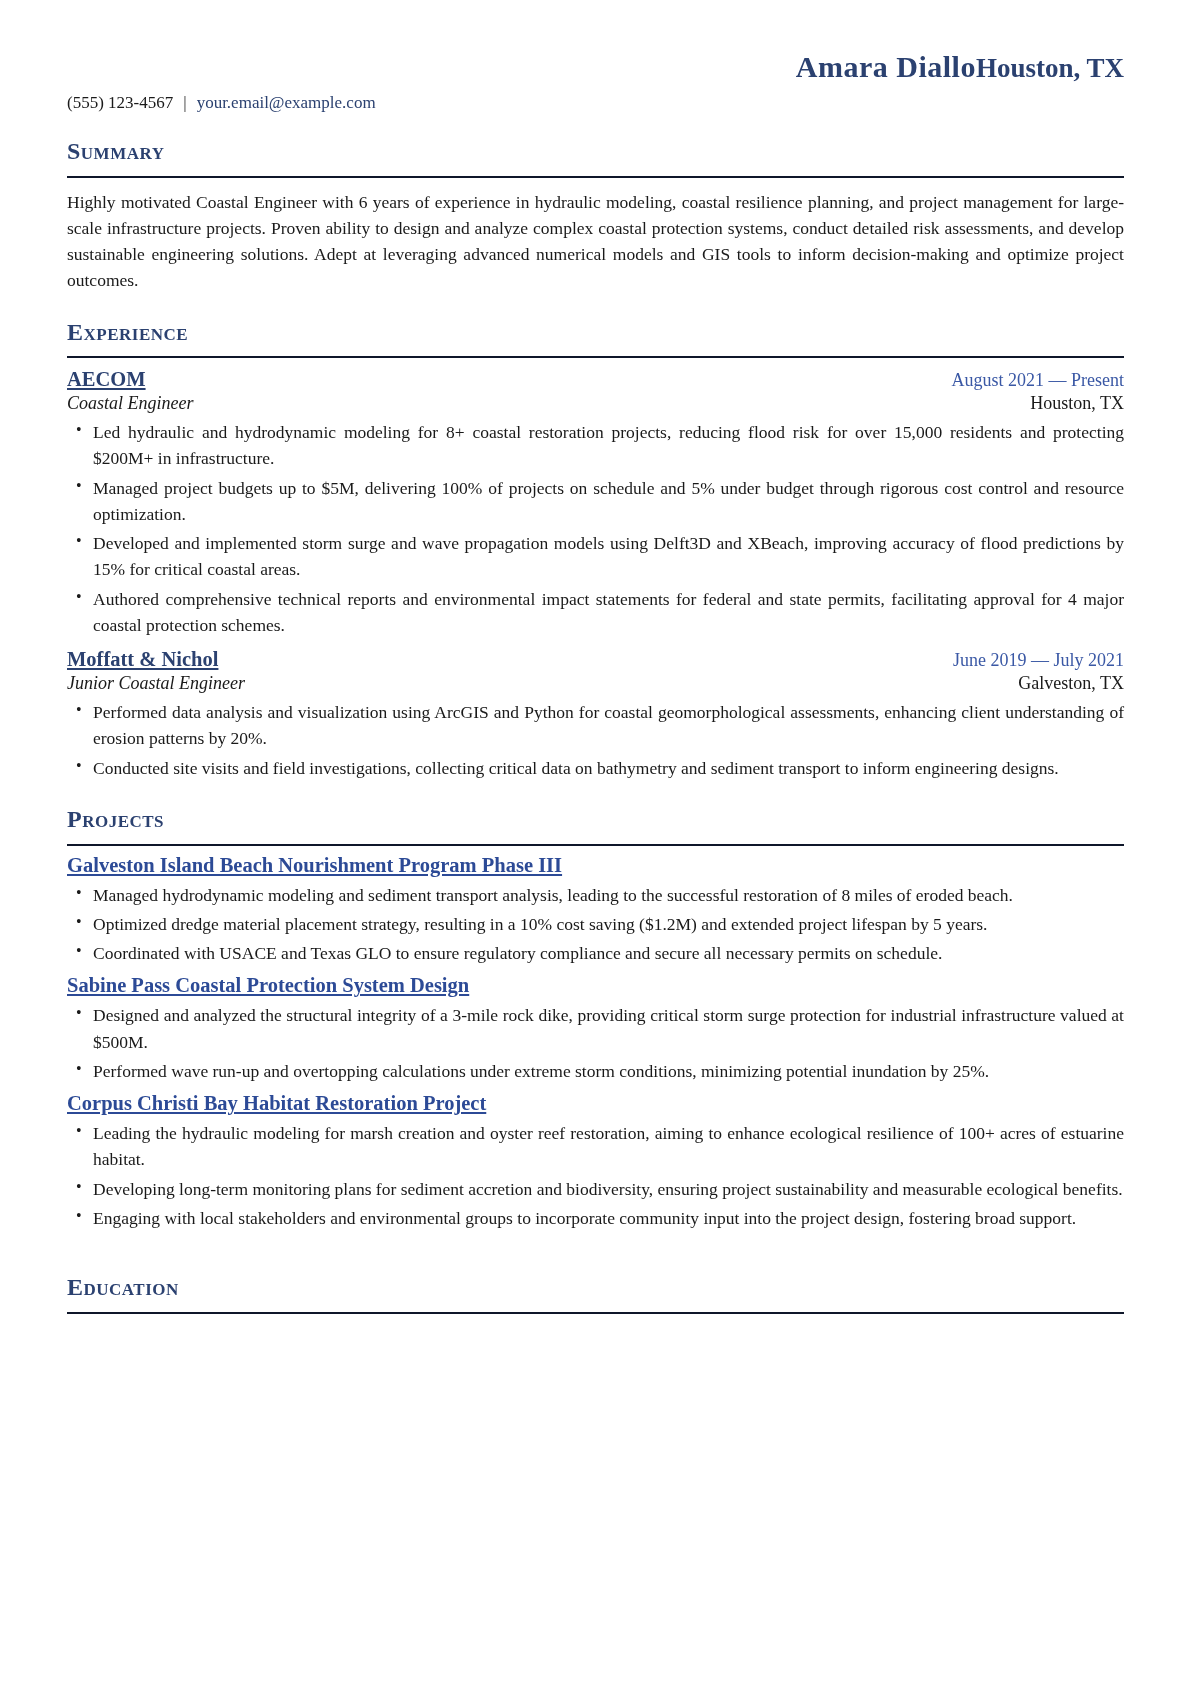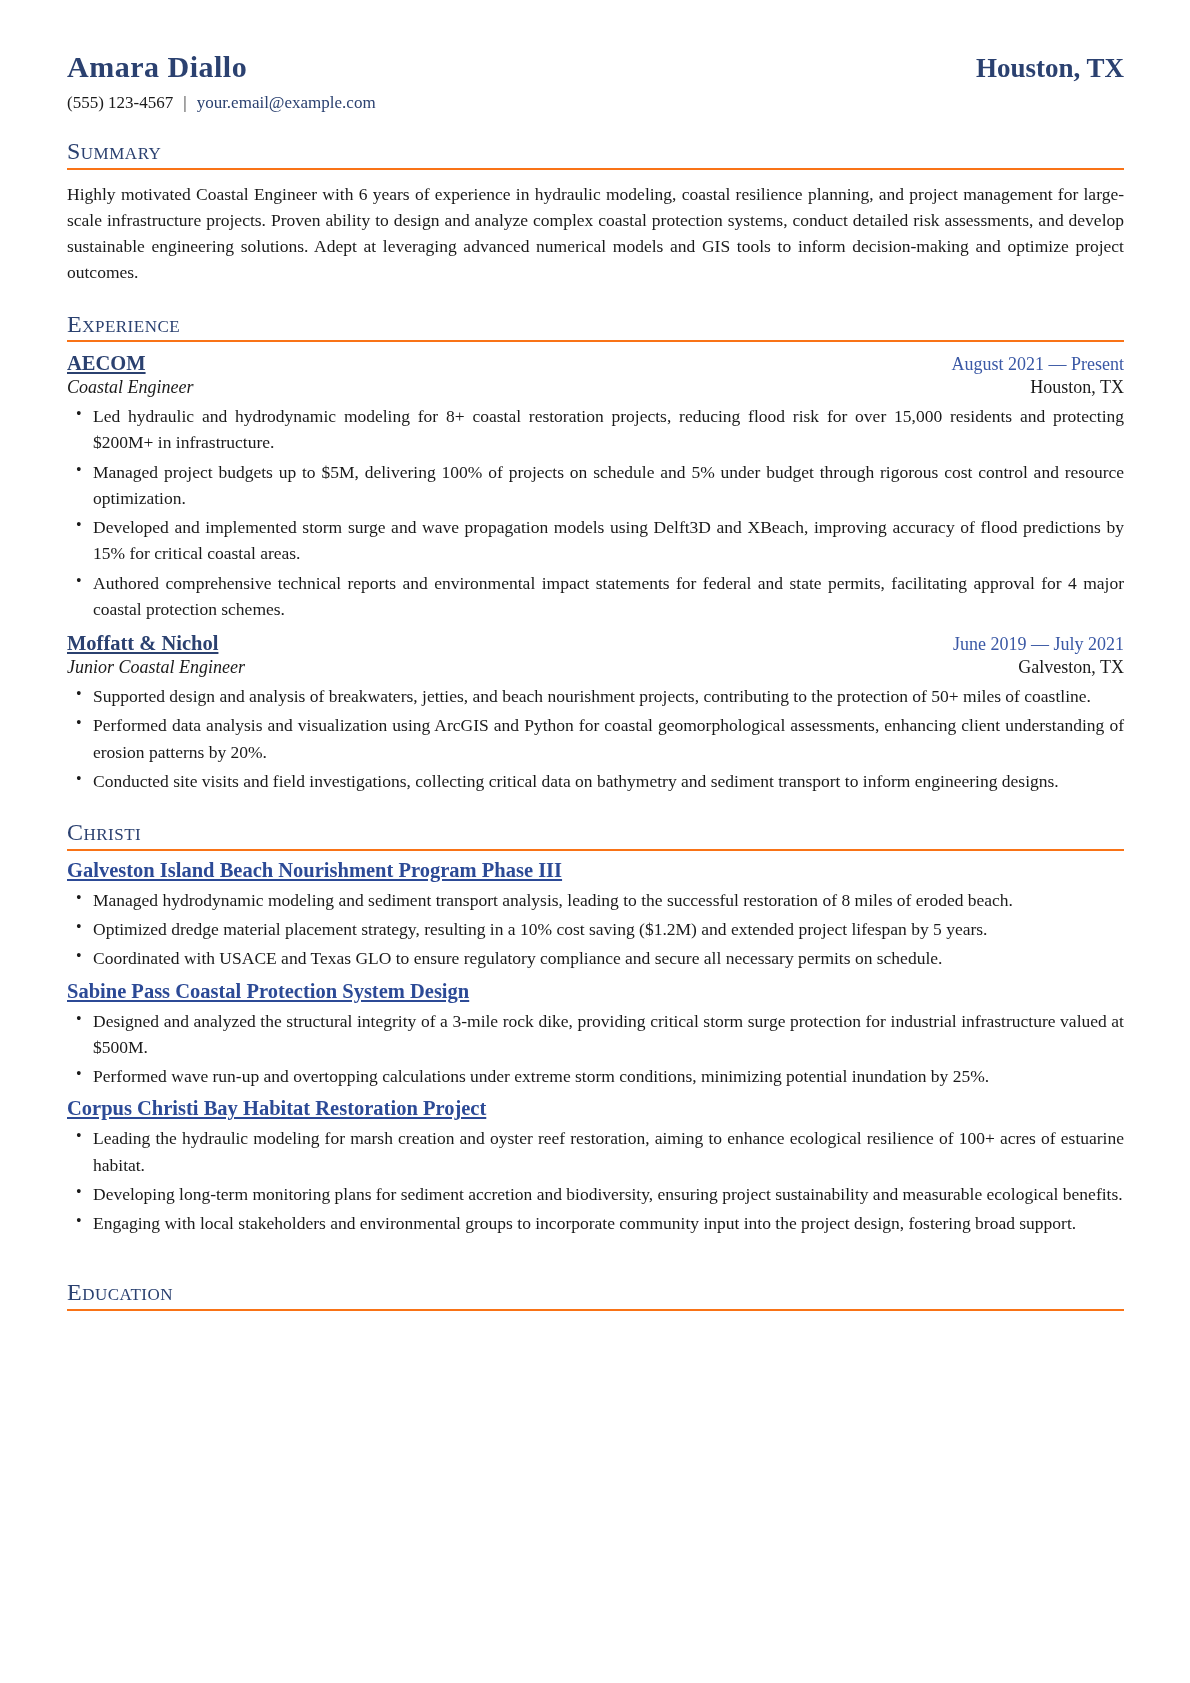--- a/index.html
+++ b/index.html
@@ -13,21 +13,21 @@
   }
   .page {
     width: 1190px;
     height: 1683px;
     padding: 50px 66px 40px 67px;
   }
 
   
   .header-row {
     display: flex;
-    justify-content: space-between;
+    justify-content: flex-end;
     align-items: baseline;
   }
   .name {
     font-size: 30px;
     font-weight: bold;
     color: #2B4170;
     letter-spacing: 0.5px;
   }
   .header-location {
     font-size: 27px;
@@ -43,25 +43,25 @@
   .email-link {
     color: #2B4170;
     cursor: pointer;
   }
 
   
   .section-title {
     margin-top: 25px;
     font-variant: small-caps;
     font-size: 24px;
-    font-weight: normal;
+    font-weight: bold;
     color: #2B4170;
     letter-spacing: 0.5px;
-    border-bottom: 2px solid #f97316;
-    padding-bottom: 2px;
+    border-bottom: 2px solid #0f172a;
+    padding-bottom: 10px;
     line-height: 1.15;
   }
   .summary-text {
     margin-top: 11px;
     font-size: 17.5px;
     line-height: 1.5;
     text-align: justify;
   }
 
   
@@ -165,29 +165,28 @@
     <div class="job">
       <div class="job-head-row">
         <a class="company">Moffatt &amp; Nichol</a>
         <span class="job-dates">June 2019 — July 2021</span>
       </div>
       <div class="job-sub-row">
         <span class="job-role">Junior Coastal Engineer</span>
         <span class="job-location">Galveston, TX</span>
       </div>
       <ul class="bullets">
-        <li>Supported design and analysis of breakwaters, jetties, and beach nourishment projects, contributing to the protection of 50+ miles of coastline.</li>
         <li>Performed data analysis and visualization using ArcGIS and Python for coastal geomorphological assessments, enhancing client understanding of erosion patterns by 20%.</li>
         <li>Conducted site visits and field investigations, collecting critical data on bathymetry and sediment transport to inform engineering designs.</li>
       </ul>
     </div>
   </div>
 
   <div class="section">
-    <div class="section-title">Christi</div>
+    <div class="section-title">Projects</div>
 
     <div class="project">
       <a class="project-title">Galveston Island Beach Nourishment Program Phase III</a>
       <ul class="bullets">
         <li>Managed hydrodynamic modeling and sediment transport analysis, leading to the successful restoration of 8 miles of eroded beach.</li>
         <li>Optimized dredge material placement strategy, resulting in a 10% cost saving ($1.2M) and extended project lifespan by 5 years.</li>
         <li>Coordinated with USACE and Texas GLO to ensure regulatory compliance and secure all necessary permits on schedule.</li>
       </ul>
     </div>
 

